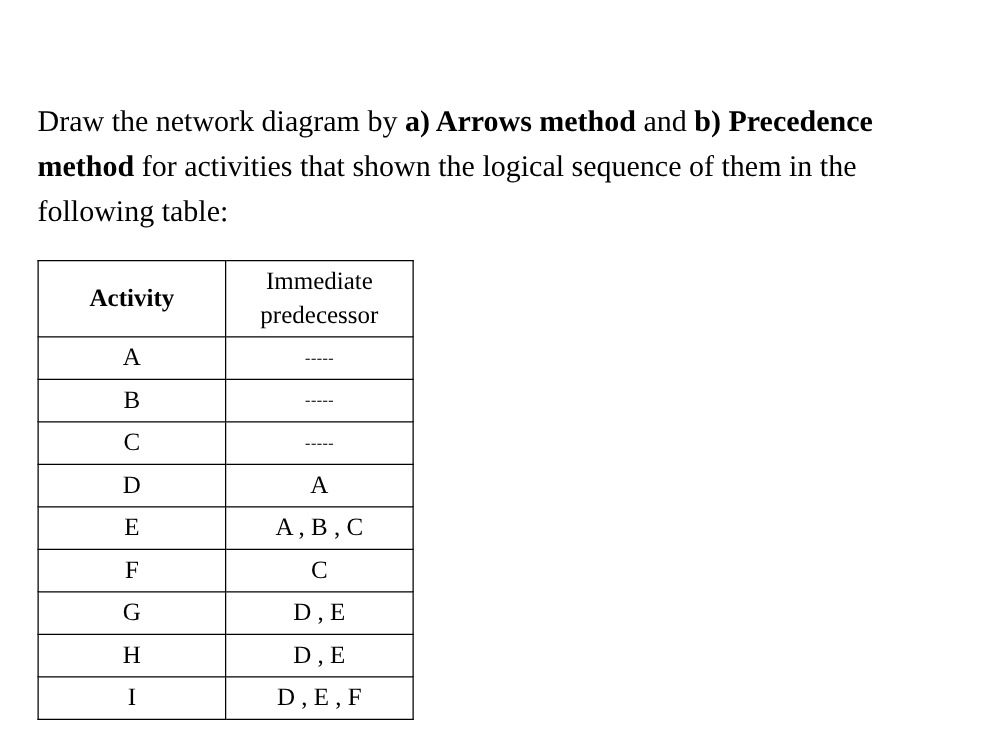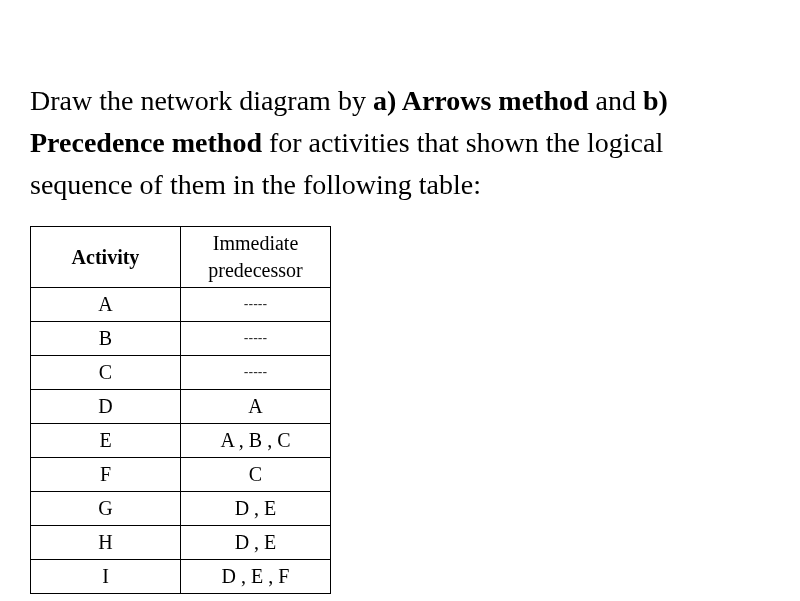--- a/index.html
+++ b/index.html
@@ -9,21 +9,21 @@
     }
     body {
       width: 800px;
       height: 601px;
       background: #ffffff;
       font-family: "Times New Roman", Times, serif;
       color: #000000;
       padding: 80px 30px 30px 30px;
     }
     .question-text {
-      font-size: 28px;
+      font-size: 24px;
       line-height: 1.5;
       margin-bottom: 20px;
     }
     .bold {
       font-weight: bold;
     }
     table {
       border-collapse: collapse;
       font-size: 20px;
     }

